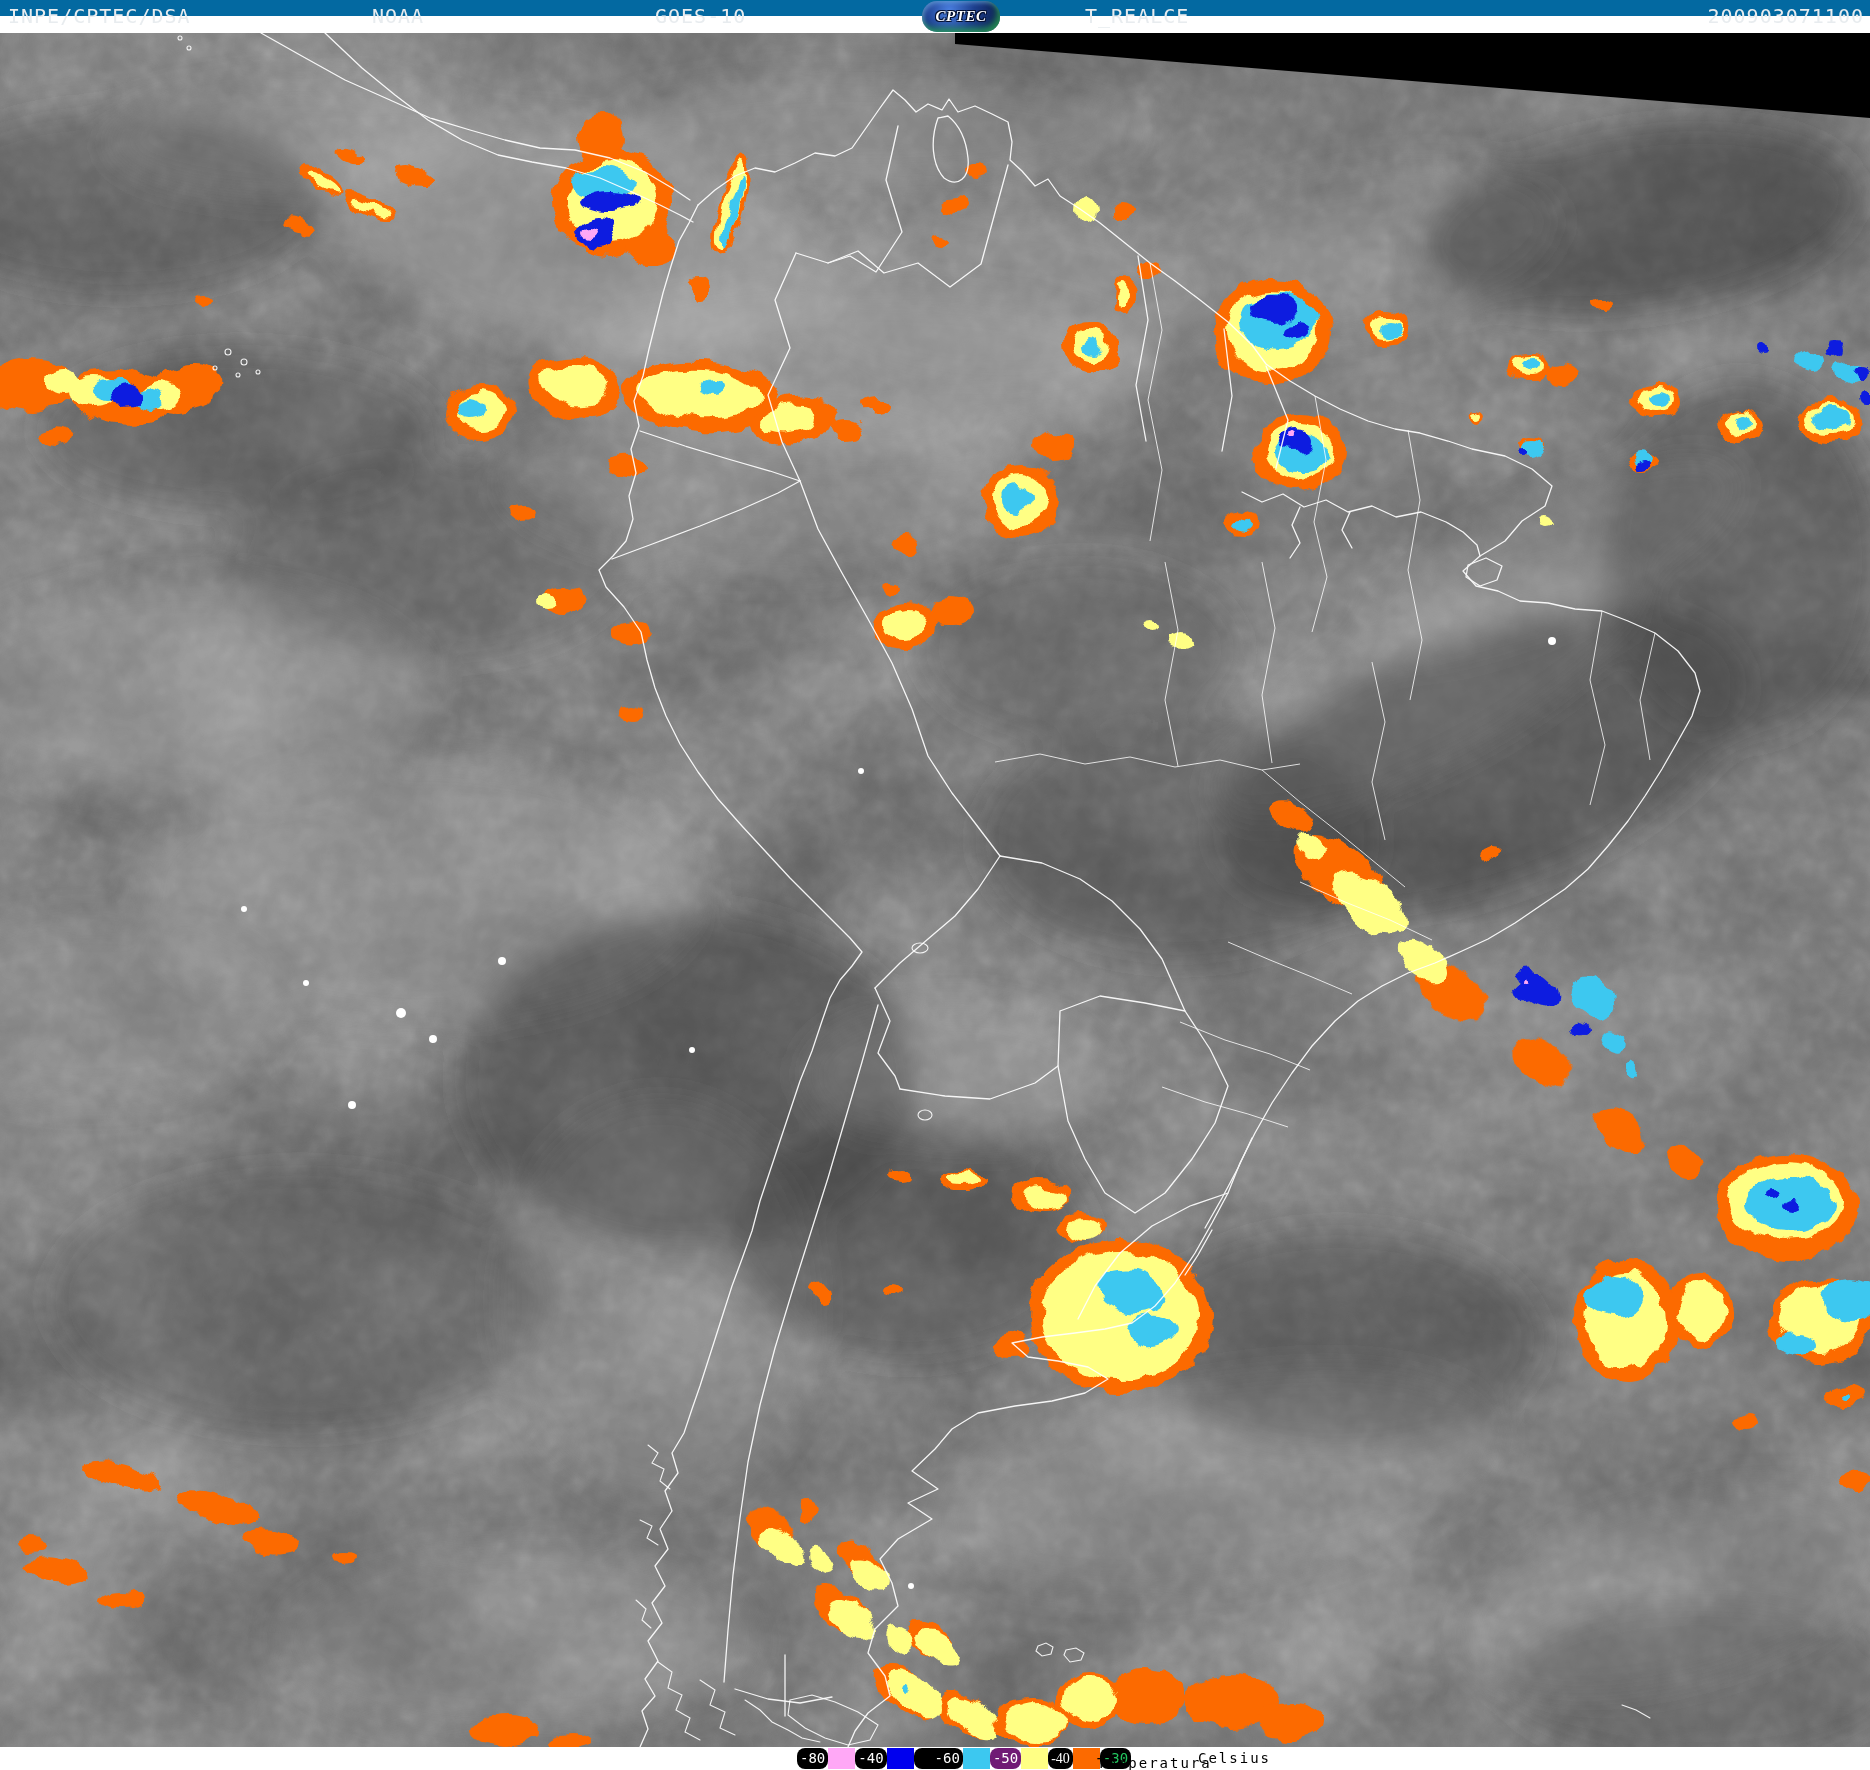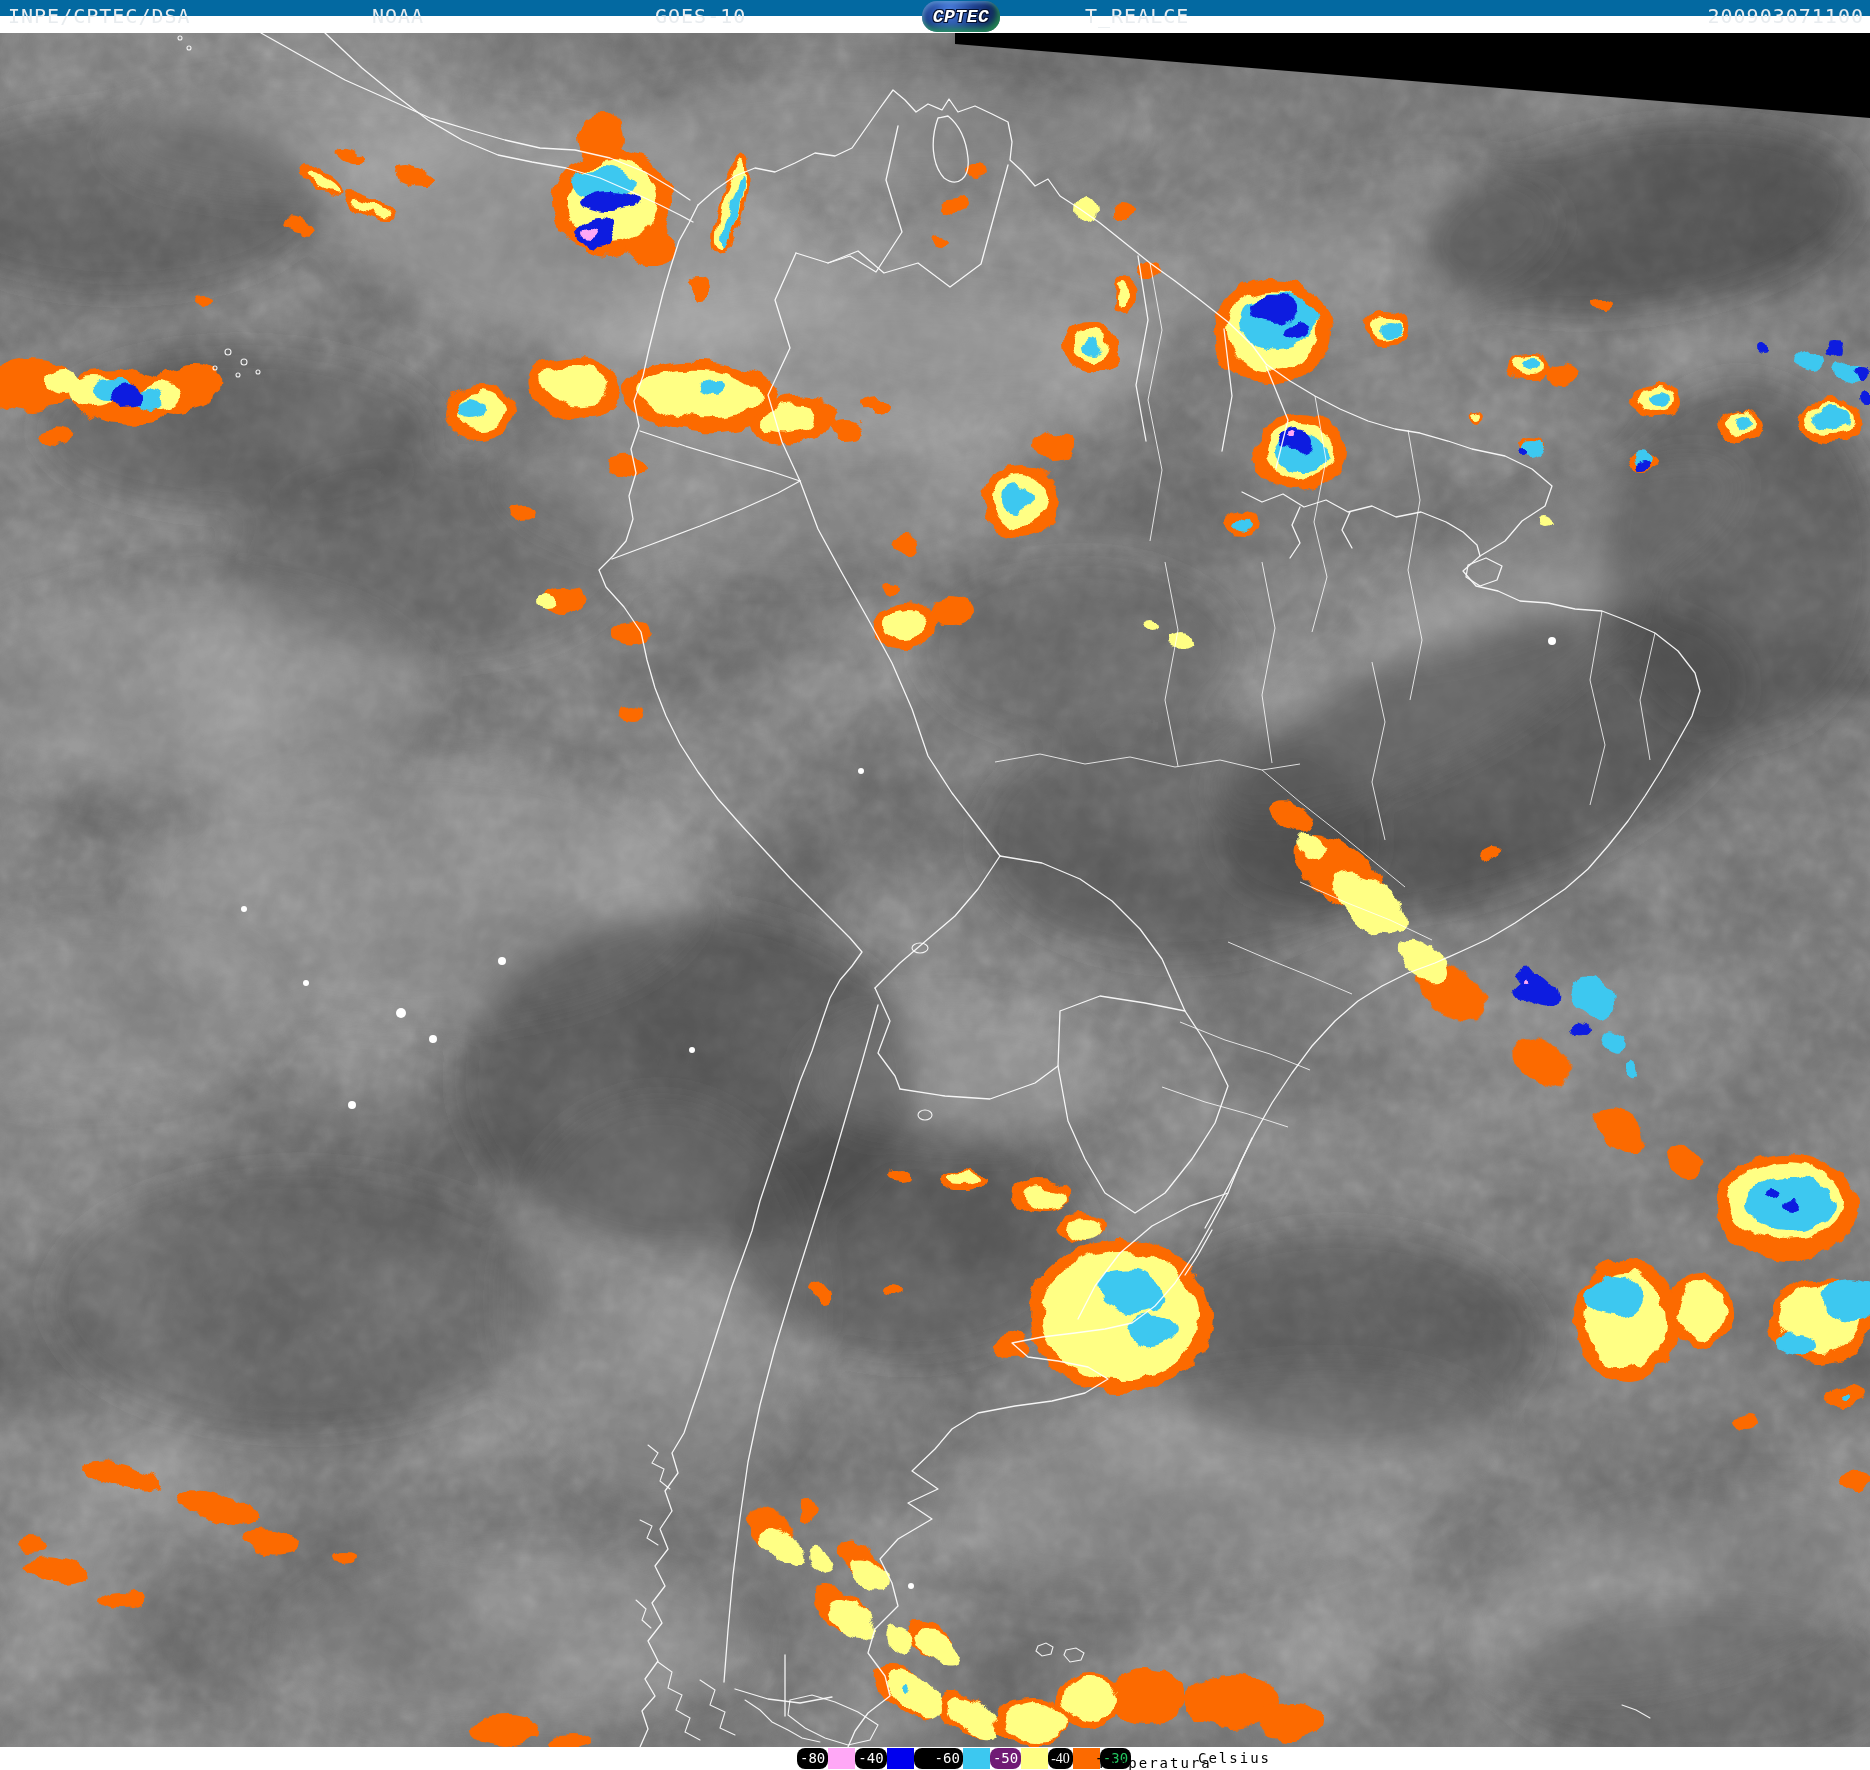--- a/index.html
+++ b/index.html
@@ -10,22 +10,22 @@
   .header span{position:absolute;top:4px;color:#E8ECEF;font-size:20px;letter-spacing:1px;white-space:pre;}
   .hd-inst{left:8px;}
   .hd-agency{left:372px;}
   .hd-sat{left:655px;}
   .hd-prod{left:1085px;}
   .hd-time{right:6px;font-size:21px;letter-spacing:1.5px;}
   .logo{position:absolute;left:922px;top:1px;width:78px;height:31px;border-radius:15px;
         background:radial-gradient(circle at 35% 30%,#4a7fe0 0%,#1d3f8e 45%,#0a1a44 100%);
         box-shadow:inset -3px -4px 6px rgba(40,160,80,.8), inset 2px 2px 4px rgba(140,200,255,.5);
         display:flex;align-items:center;justify-content:center;}
-  .logo b{color:#fff;font-size:18px;font-style:italic;letter-spacing:.5px;
-          font-family:Liberation Mono, monospace;
+  .logo b{color:#fff;font-size:15px;font-style:italic;letter-spacing:.5px;
+          font-family:Liberation Serif, serif;
           text-shadow:1px 1px 0 #05102e,-1px -1px 0 #05102e,1px -1px 0 #05102e,-1px 1px 0 #05102e;}
   
   .mapwrap{position:absolute;left:0;top:0;width:1870px;height:1770px;z-index:1;}
   svg{display:block;}
   
   .legend{position:absolute;left:0;top:1747px;width:1870px;height:23px;background:#ffffff;z-index:6;}
   .legendrow{position:absolute;left:797px;top:1px;height:21px;display:flex;}
   .lg-box{height:21px;background:#000;color:#fff;font-size:14px;line-height:21px;
           padding:0 3px;text-align:center;border-radius:8px;}
   .lg-sw{height:21px;width:27px;}

